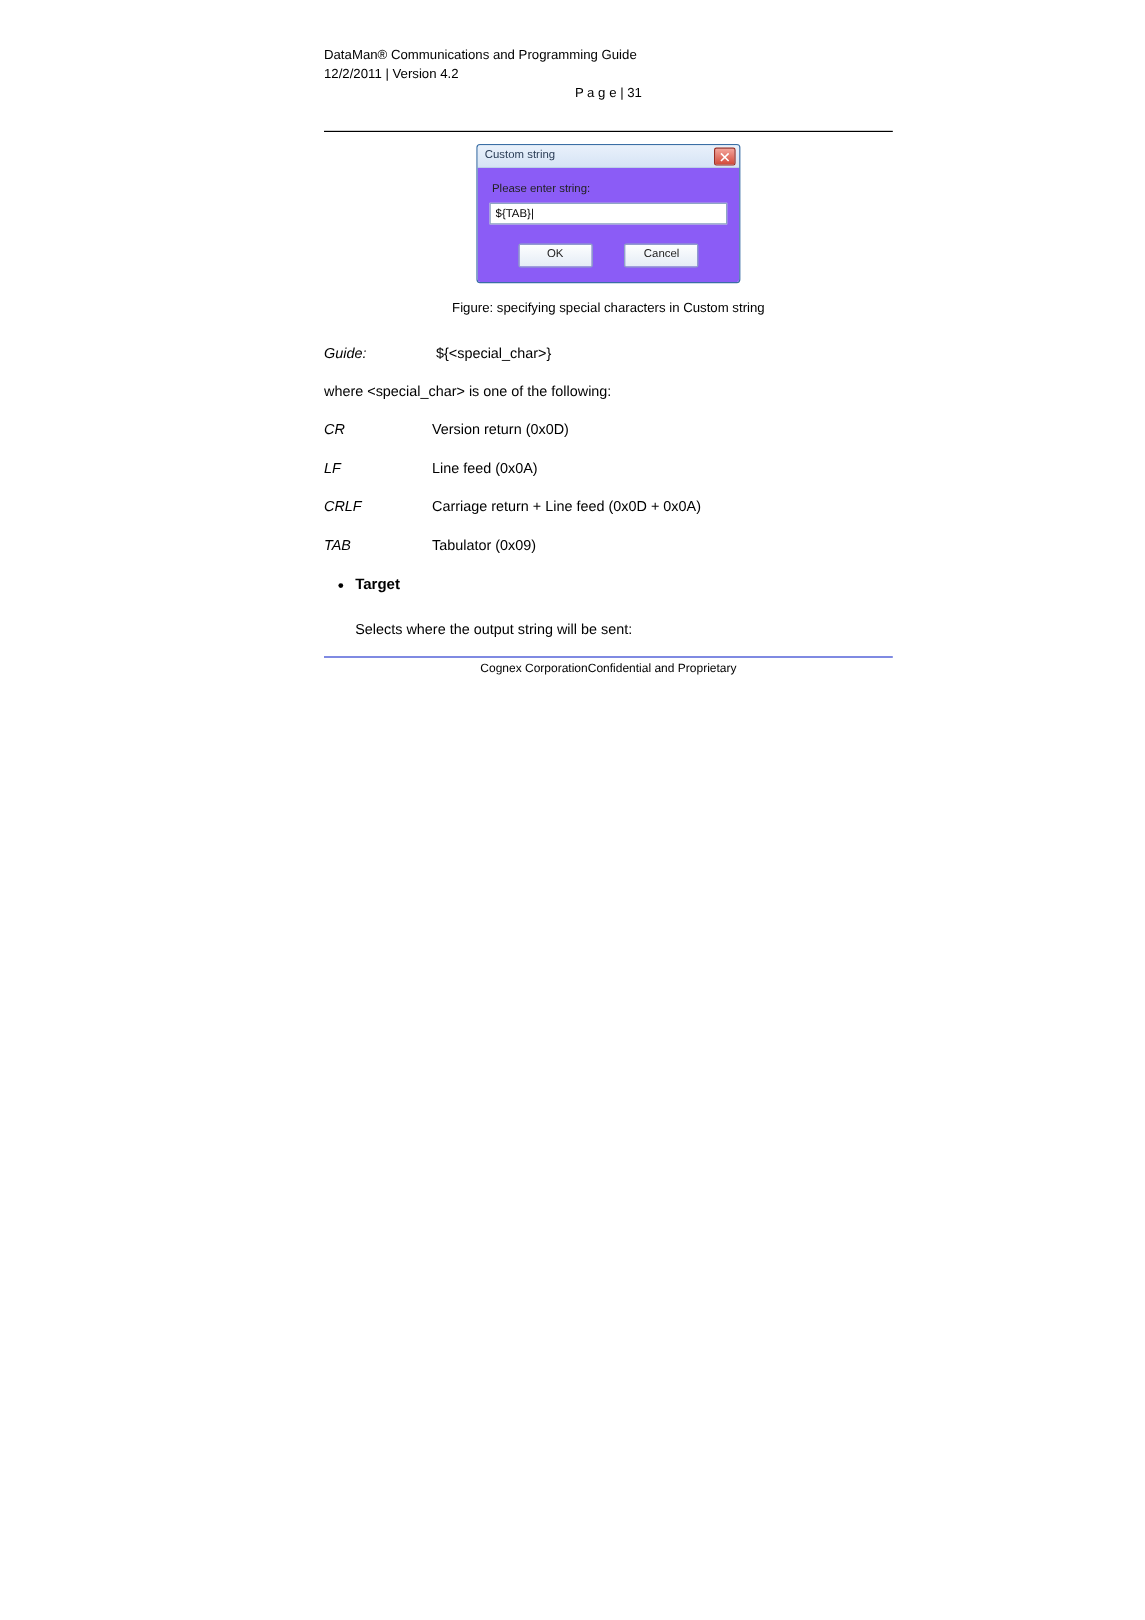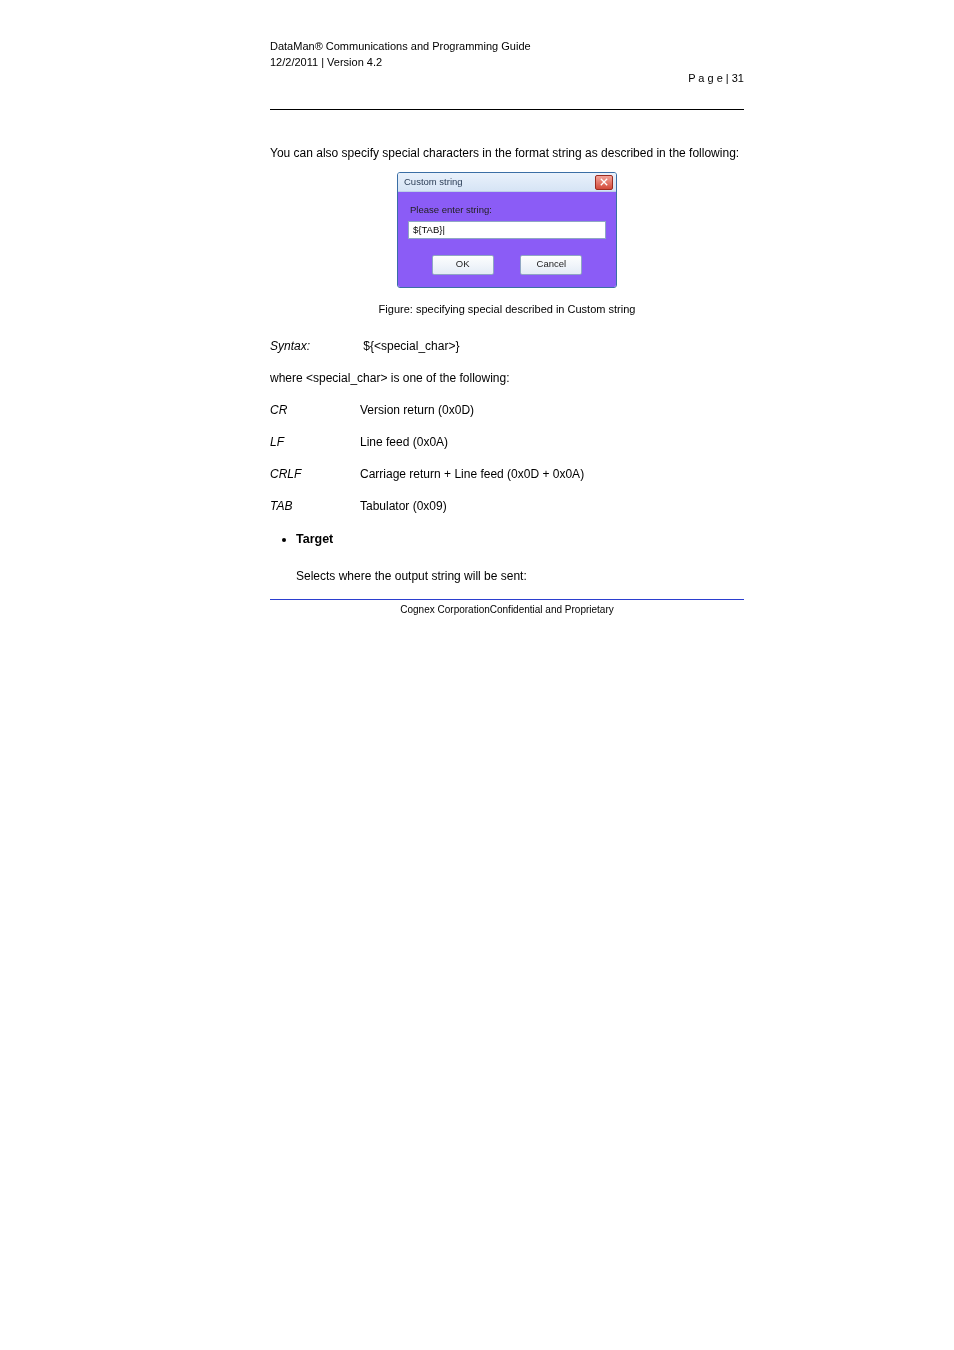--- a/index.html
+++ b/index.html
@@ -149,24 +149,23 @@
     justify-content: center;
   }
 </style>
 </head>
 <body>
 
 <div class="page">
 
   <div class="header-line">DataMan® Communications and Programming Guide</div>
   <div class="header-line">12/2/2011 | Version 4.2</div>
-  <div class="header-line" style="text-align:right;">P a g e  | 31</div>
+  <div class="header-line" style="text-align:center;">P a g e  | 31</div>
   <hr class="top-rule">
 
-  <p class="intro-para">You can also specify special characters in the format string as described in the following:</p>
 
   <div class="centered-figure">
     <div class="dlg-wrap">
       <div class="dlg-titlebar">
         <span>Custom string</span>
         <span class="dlg-closebtn">
           <svg viewBox="0 0 10 10" width="8" height="8">
               <path d="M1 1 L9 9 M9 1 L1 9" stroke="#fff" stroke-width="1.6"></path>
             </svg>
         </span>
@@ -175,24 +174,24 @@
         <div class="dlg-prompt">Please enter string:</div>
         <input class="dlg-input" type="text" value="${TAB}|" style="">
         <div class="dlg-btnrow">
           <span class="dlg-btn">OK</span>
           <span class="dlg-btn">Cancel</span>
         </div>
       </div>
     </div>
   </div>
 
-  <div class="fig-caption">Figure: specifying special described in Custom string</div>
-
-  <p class="body-para">
-    <span class="indent-label">Syntax:</span><span> ${&lt;special_char&gt;}</span>
+  <div class="fig-caption">Figure: specifying special characters in Custom string</div>
+
+  <p class="body-para">
+    <span class="indent-label">Guide:</span><span> ${&lt;special_char&gt;}</span>
   </p>
 
   <p class="body-para">where &lt;special_char&gt; is one of the following:</p>
 
   <p class="body-para">
     <span class="indent-label">CR</span><span>Version return (0x0D)</span>
   </p>
   <p class="body-para">
     <span class="indent-label">LF</span><span>Line feed (0x0A)</span>
   </p>

